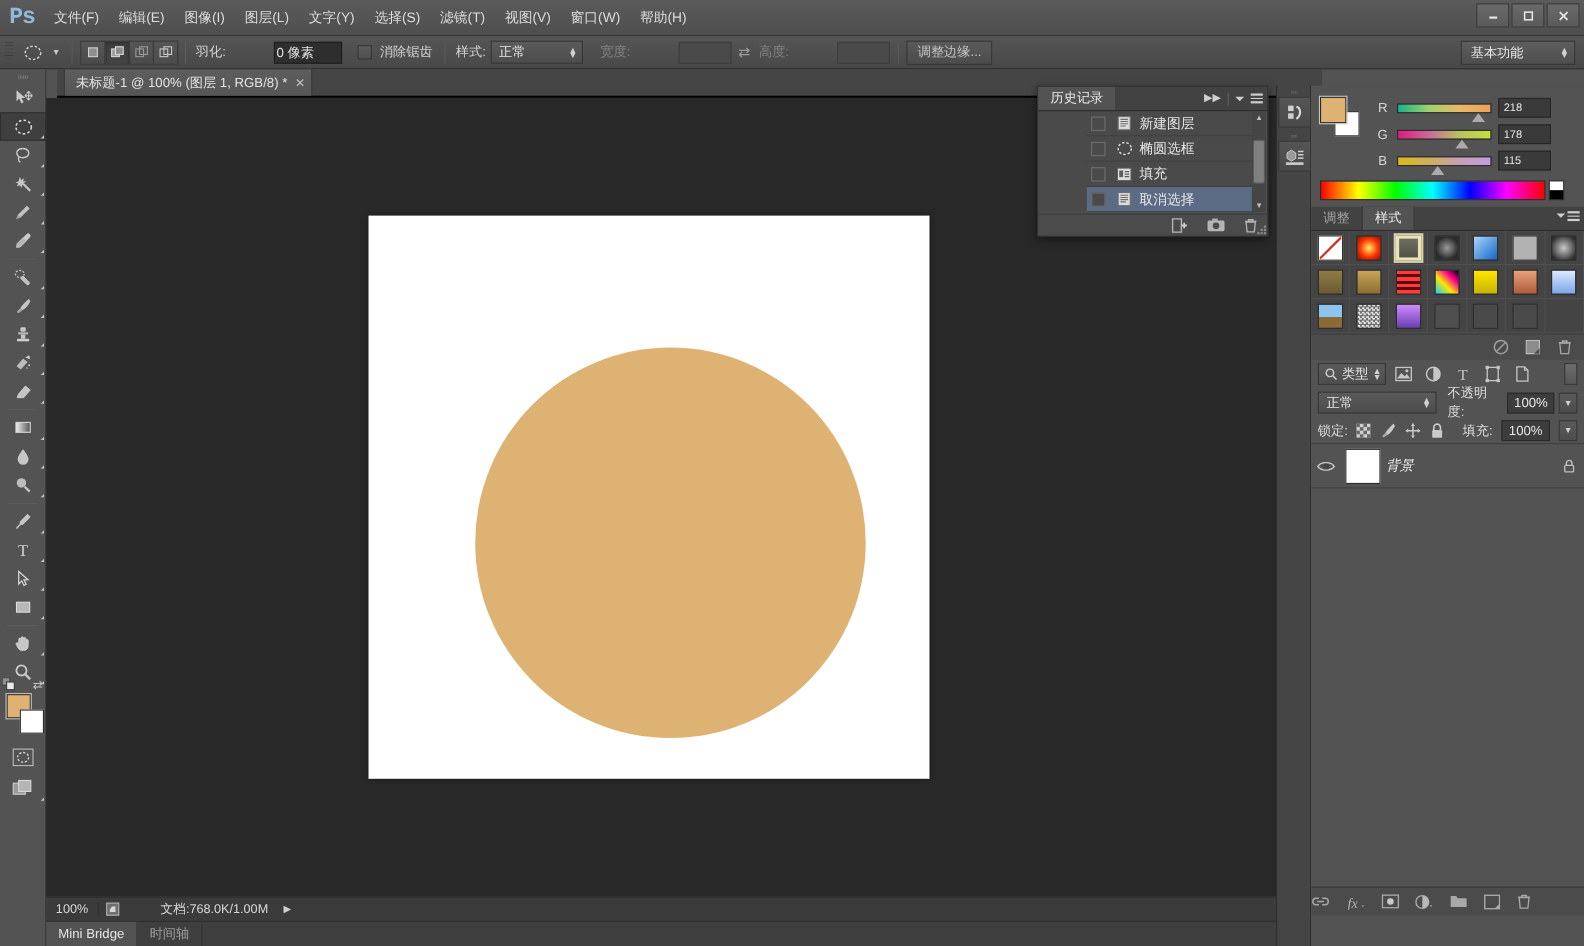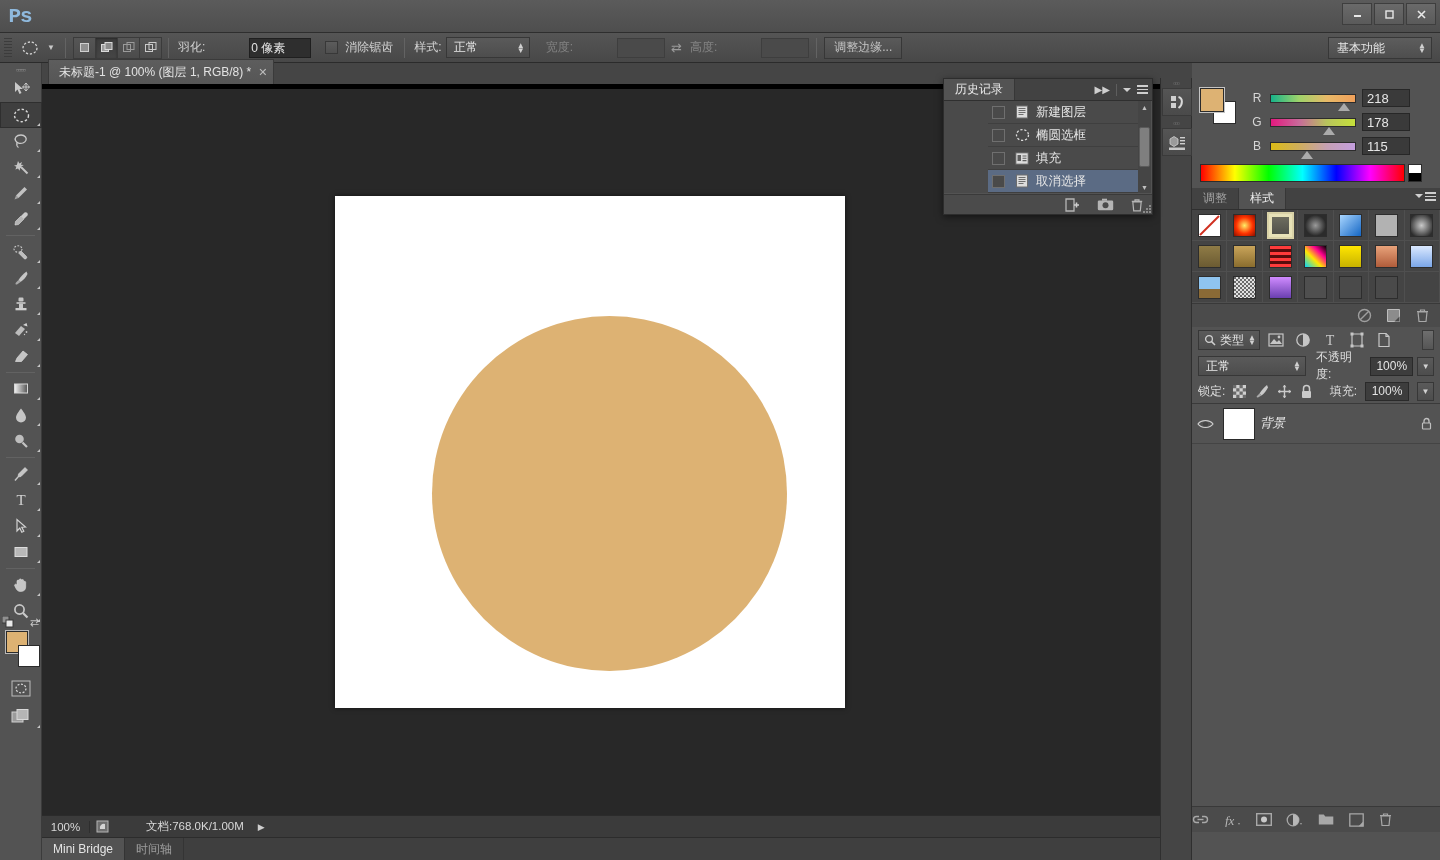--- a/index.html
+++ b/index.html
@@ -105,22 +105,22 @@
   .tool-div { height: 1px; background: #3f3f3f; border-bottom: 1px solid #626262; margin: 3px 6px; }
   .tool svg { display: block; }
   .colorswatches { position: relative; width: 42px; height: 46px; margin-top: 4px; }
   .sw-fg { position: absolute; left: 6px; top: 3px; width: 22px; height: 22px; background: #ddb273; border: 1px solid #2b2b2b; outline: 1px solid #b9b9b9; }
   .sw-bg { position: absolute; left: 18px; top: 17px; width: 22px; height: 22px; background: #ffffff; border: 1px solid #2b2b2b; }
   .sw-swap { position: absolute; right: 3px; top: -12px; color: #c5c5c5; font-size: 11px; }
   .sw-default { position: absolute; left: 2px; top: -12px; }
 
   
   .doctabbar {
-    position: absolute; left: 42px; top: 63px; width: 1150px; height: 26px;
-    background: #454545; border-bottom: 5px solid #000000;
+    position: absolute; left: 52px; top: 63px; width: 1150px; height: 26px;
+    background: #454545; border-bottom: 2px solid #000000;
     display: flex; align-items: flex-end;
   }
   .doctab {
     height: 25px; background: linear-gradient(#5d5d5d,#565656); border: 1px solid #3a3a3a;
     border-bottom: none; display: flex; align-items: center; padding: 0 6px 0 10px;
     color: #e2e2e2; font-size: 12px; margin-left: 6px; white-space: nowrap;
   }
   .doctab .closex { margin-left: 7px; color: #bdbdbd; font-size: 11px; }
 
   
@@ -197,21 +197,21 @@
   .cp-fg { position: absolute; left: 0; top: 0; width: 24px; height: 24px; background: #ddb273; border: 1px solid #2b2b2b; outline: 1px solid #c4c4c4; }
   .cp-bg { position: absolute; left: 13px; top: 13px; width: 23px; height: 23px; background: #fff; border: 1px solid #2b2b2b; }
   .cp-row { display: flex; align-items: center; margin-left: 52px; height: 24px; }
   .cp-letter { width: 14px; color: #d6d6d6; font-size: 12px; text-align: center; }
   .cp-slider { position: relative; width: 86px; height: 9px; margin: 0 6px; border: 1px solid #2c2c2c; }
   .cp-knob {
     position: absolute; top: 8px; width: 0; height: 0;
     border-left: 6px solid transparent; border-right: 6px solid transparent; border-bottom: 8px solid #ababab;
   }
   .cp-val {
-    background: #3a3a3a; border: 1px solid #272727; color: #e6e6e6; font-size: 13px;
+    background: #3a3a3a; border: 1px solid #272727; color: #e6e6e6; font-size: 10px;
     width: 48px; height: 18px; display: flex; align-items: center; padding-left: 4px;
   }
   .cp-spectrum {
     position: absolute; left: 8px; bottom: 6px; width: 205px; height: 18px; border: 1px solid #2c2c2c;
     background: linear-gradient(to right, #ff0000,#ffff00,#00ff00,#00ffff,#0000ff,#ff00ff,#ff0000);
   }
   .cp-bw { position: absolute; right: 18px; bottom: 6px; width: 14px; height: 18px; border: 1px solid #2c2c2c; }
   .cp-bw i { display:block; height: 50%; }
 
   
@@ -297,20 +297,32 @@
   .resize-grip i { position:absolute; width:2px;height:2px;background:#8a8a8a; }
   .icon-svg { display: block; }
 </style>
 </head>
 <body>
 
 <div id="app">
 
   <div class="menubar">
     <div class="ps-logo">Ps</div>
+    <div class="menu-items">
+      <div class="menu-item">文件(F)</div>
+      <div class="menu-item">编辑(E)</div>
+      <div class="menu-item">图像(I)</div>
+      <div class="menu-item">图层(L)</div>
+      <div class="menu-item">文字(Y)</div>
+      <div class="menu-item">选择(S)</div>
+      <div class="menu-item">滤镜(T)</div>
+      <div class="menu-item">视图(V)</div>
+      <div class="menu-item">窗口(W)</div>
+      <div class="menu-item">帮助(H)</div>
+    </div>
     <div class="win-ctrl-group">
       <div class="win-btn">
         <svg class="icon-svg" width="11" height="11" viewBox="0 0 11 11">
             <rect x="2" y="6" width="7" height="2" fill="#e8e8e8"></rect>
           </svg>
       </div>
       <div class="win-btn">
         <svg class="icon-svg" width="11" height="11" viewBox="0 0 11 11">
             <rect x="2" y="2" width="7" height="7" fill="none" stroke="#e8e8e8" stroke-width="1.4"></rect>
           </svg>

